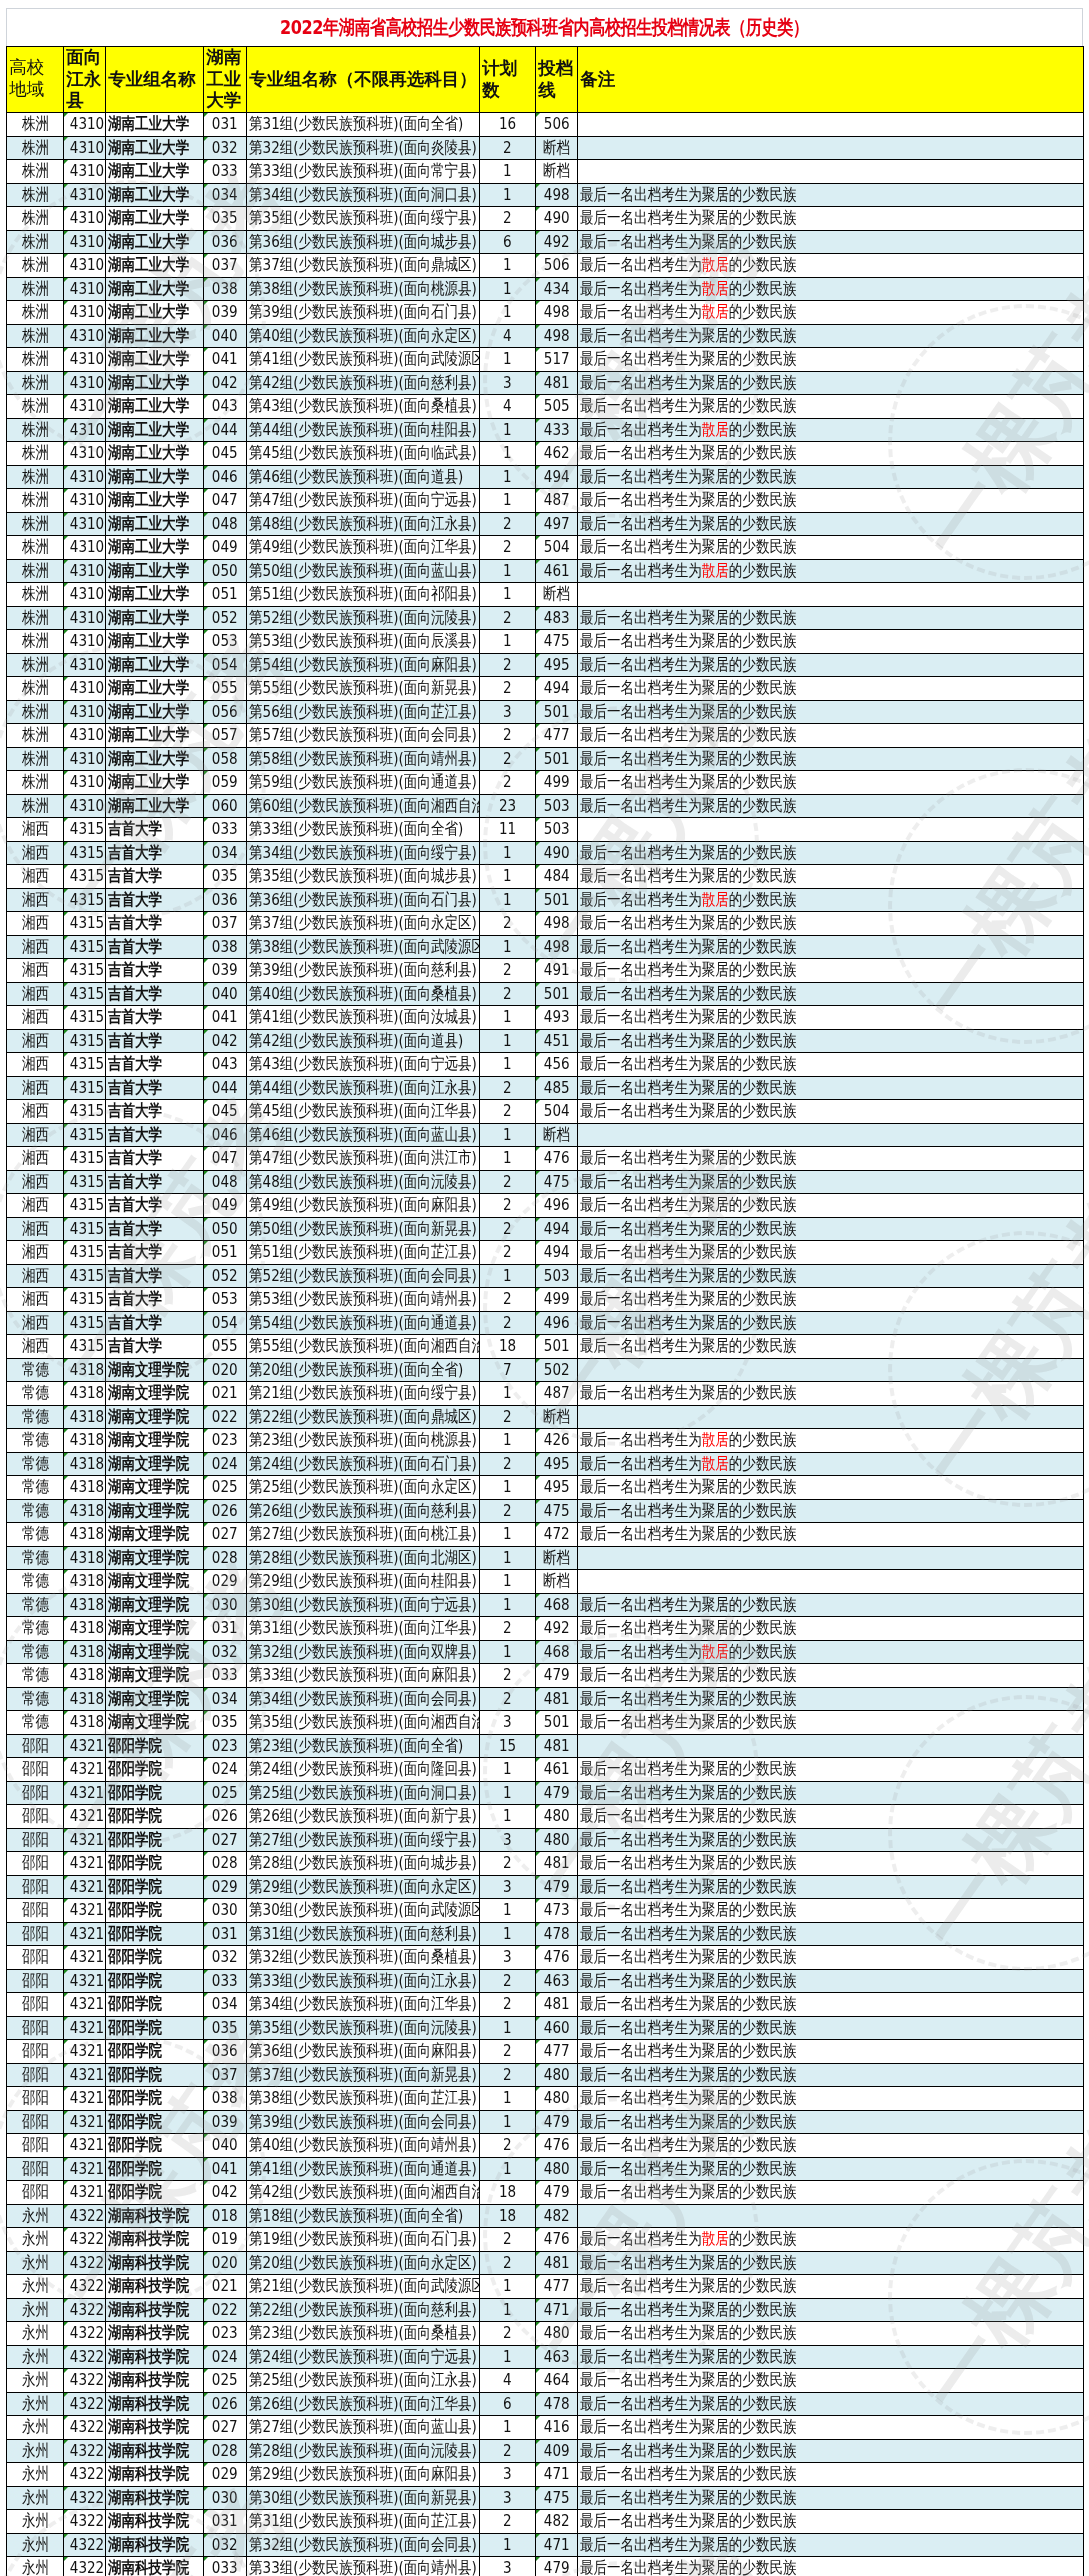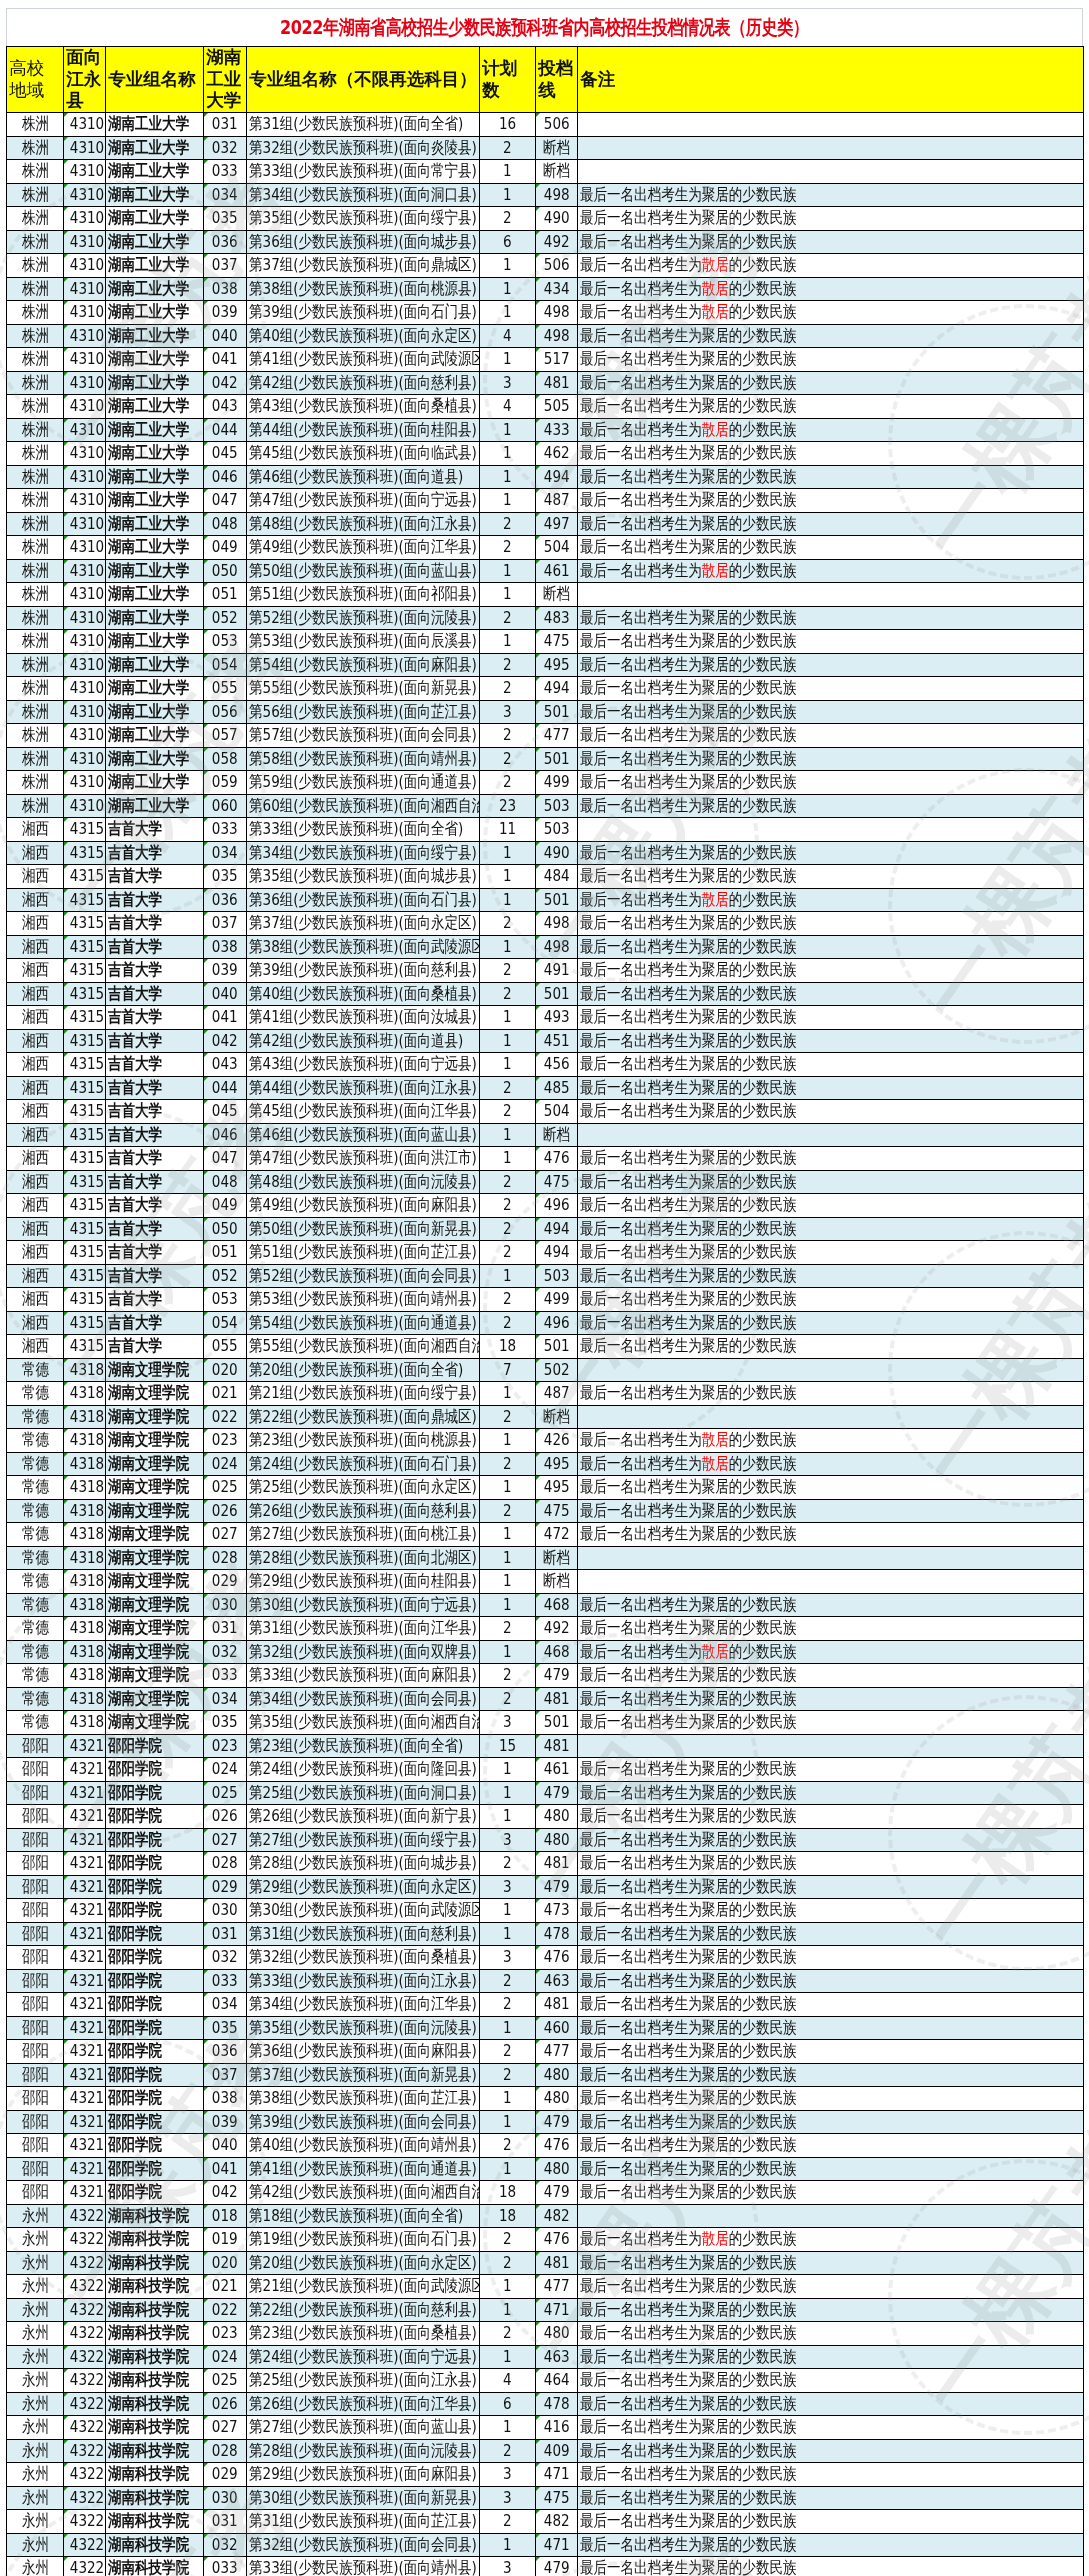--- a/index.html
+++ b/index.html
@@ -5,21 +5,21 @@
   html, body { margin: 0; padding: 0; background: #ffffff; }
   body { width: 1089px; height: 3656px; position: relative; overflow: hidden;
          font-family: "DejaVu Sans", "Liberation Sans", sans-serif; color: #111; }
   .sheet { position: absolute; left: 6.2px; top: 7.7px; width: 1077px; }
   .title-row { height: 37px; border: 0.5px solid #cfd4da; border-bottom: none; background: #fff;
                display: flex; align-items: center; justify-content: center; }
   .title { color: #e60012; font-weight: bold; font-size: 19.6px; letter-spacing: -0.5px; transform: scaleX(0.82); white-space: nowrap; }
   table { border-collapse: collapse; table-layout: fixed; width: 1077px; }
   th, td { border: 1px solid #000; padding: 0 2.1px; overflow: hidden; white-space: nowrap; position: relative; }
   thead th { background: #ffff00; height: 65px; font-size: 17.5px; font-weight: bold; text-align: left; vertical-align: middle; line-height: 1.25; white-space: normal; }
-  thead th.region { font-weight: normal; font-family: Liberation Serif, serif; }
+  thead th.region { font-weight: normal; font-family: Liberation Mono, monospace; }
   tbody td { height: 22.5px; font-size: 16.5px; line-height: 1; vertical-align: middle; }
   tbody tr:nth-child(even) td { background: #daeef3; }
   tbody tr:nth-child(odd) td { background: #ffffff; }
   .c-region { text-align: center; }
   .c-code { text-align: center; }
   .c-school { font-weight: bold; }
   .c-gno { text-align: center; }
   .c-gname { text-align: left; }
   .c-plan { text-align: center; }
   .c-line { text-align: center; }

